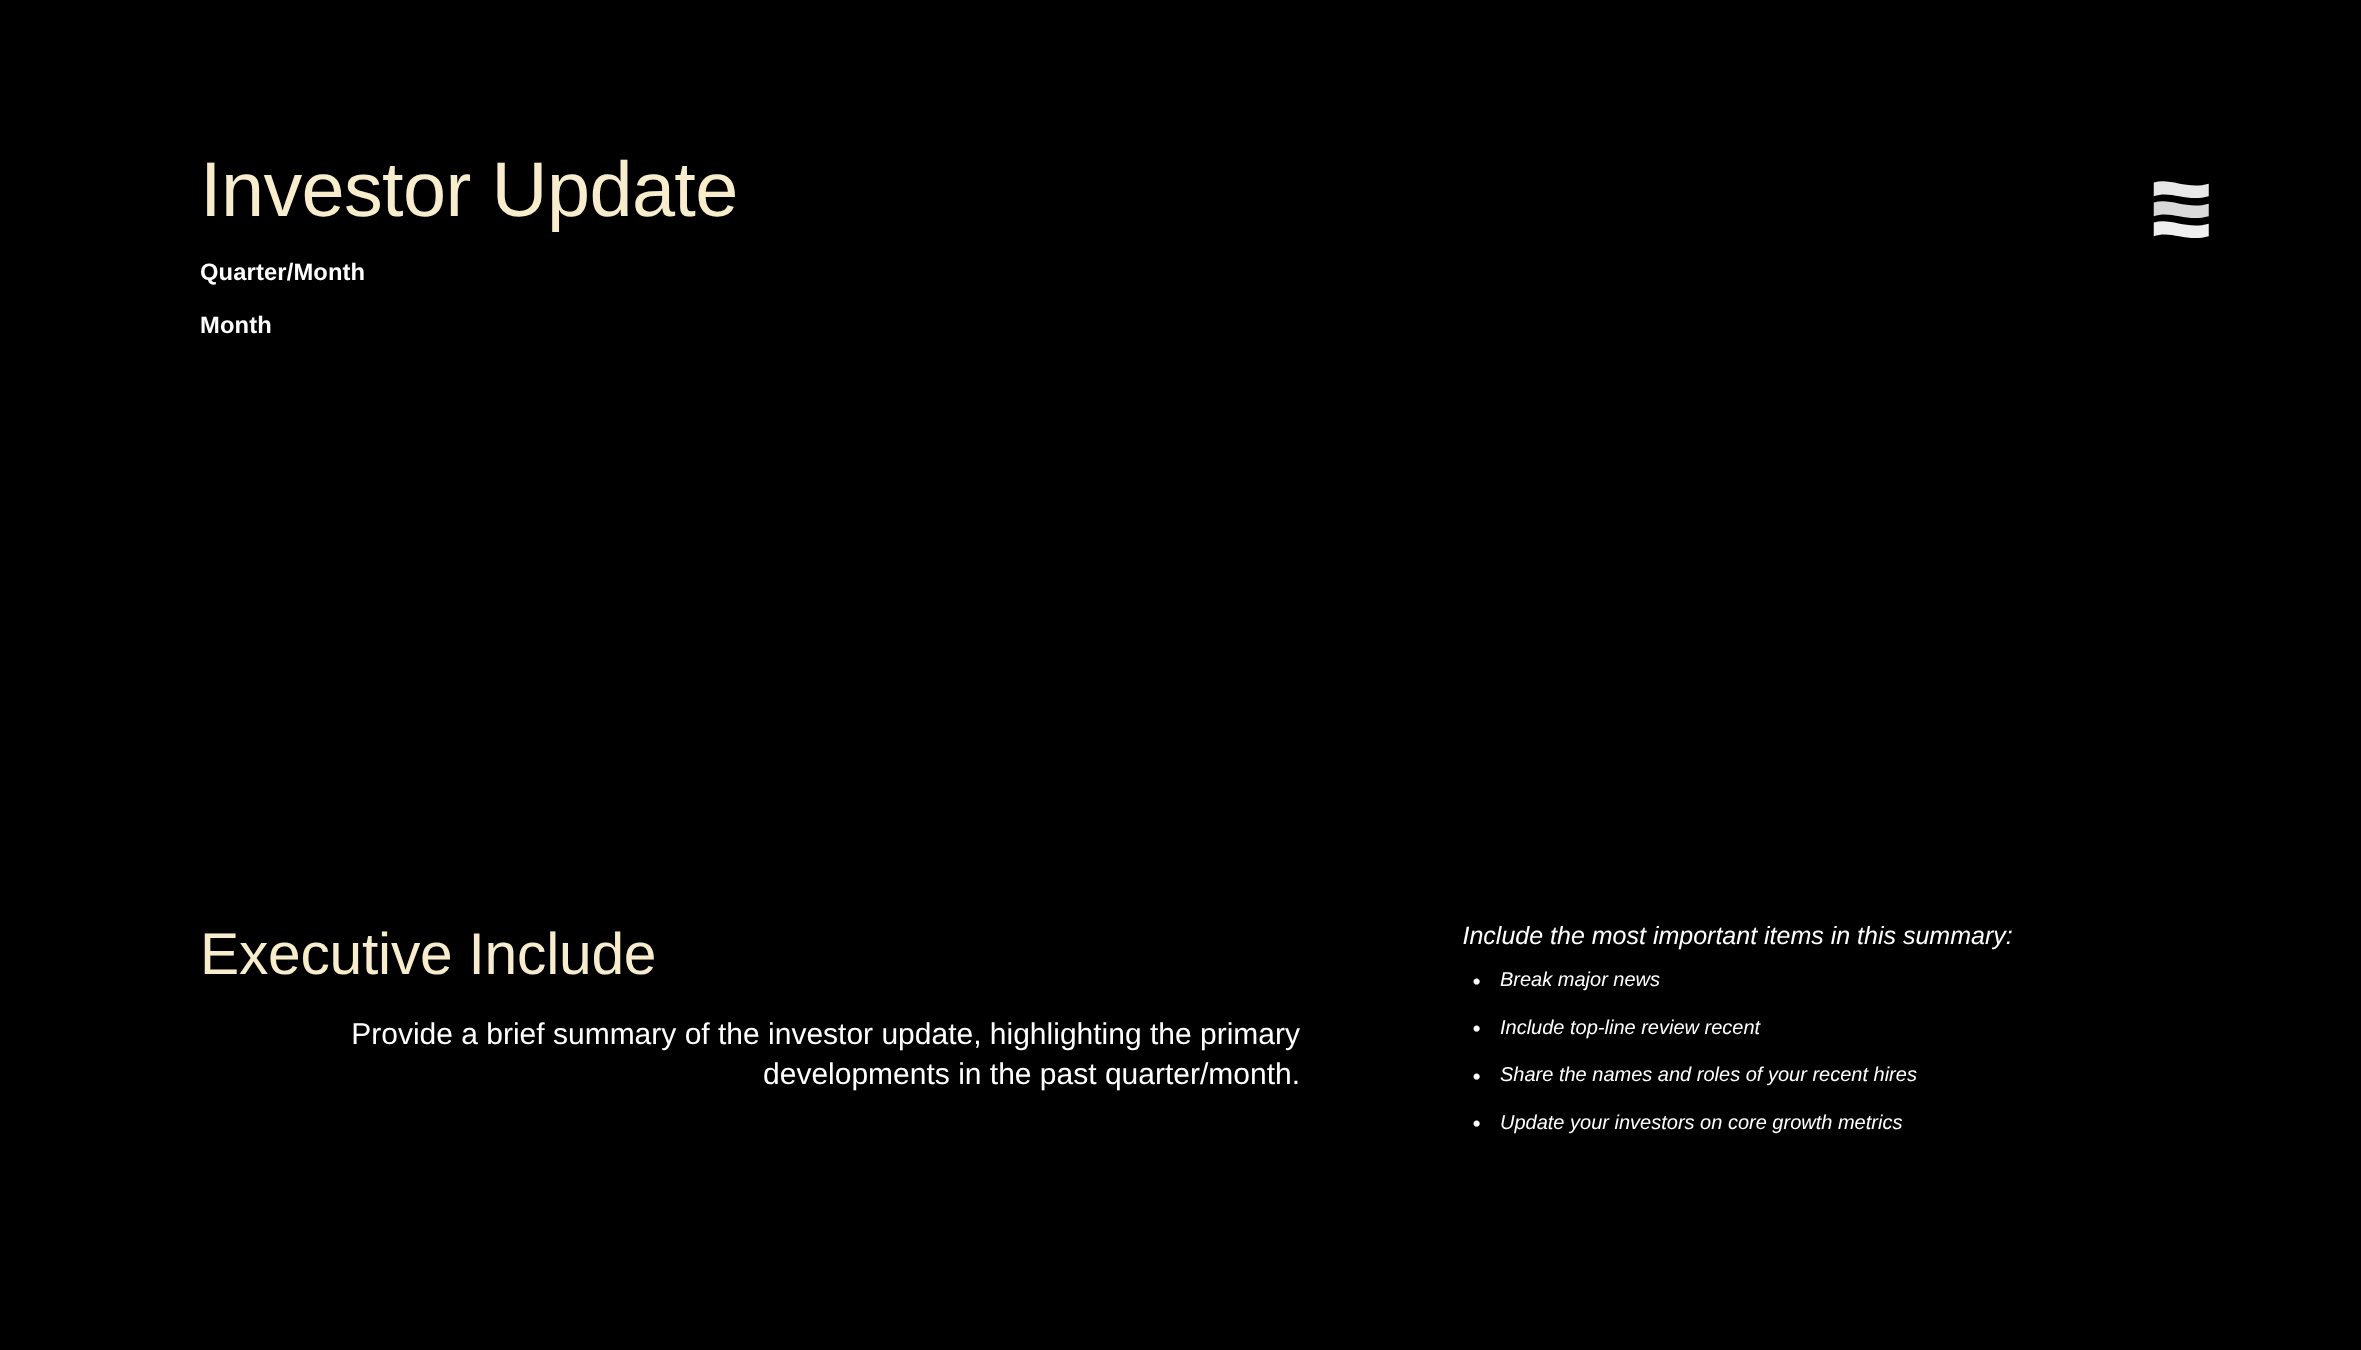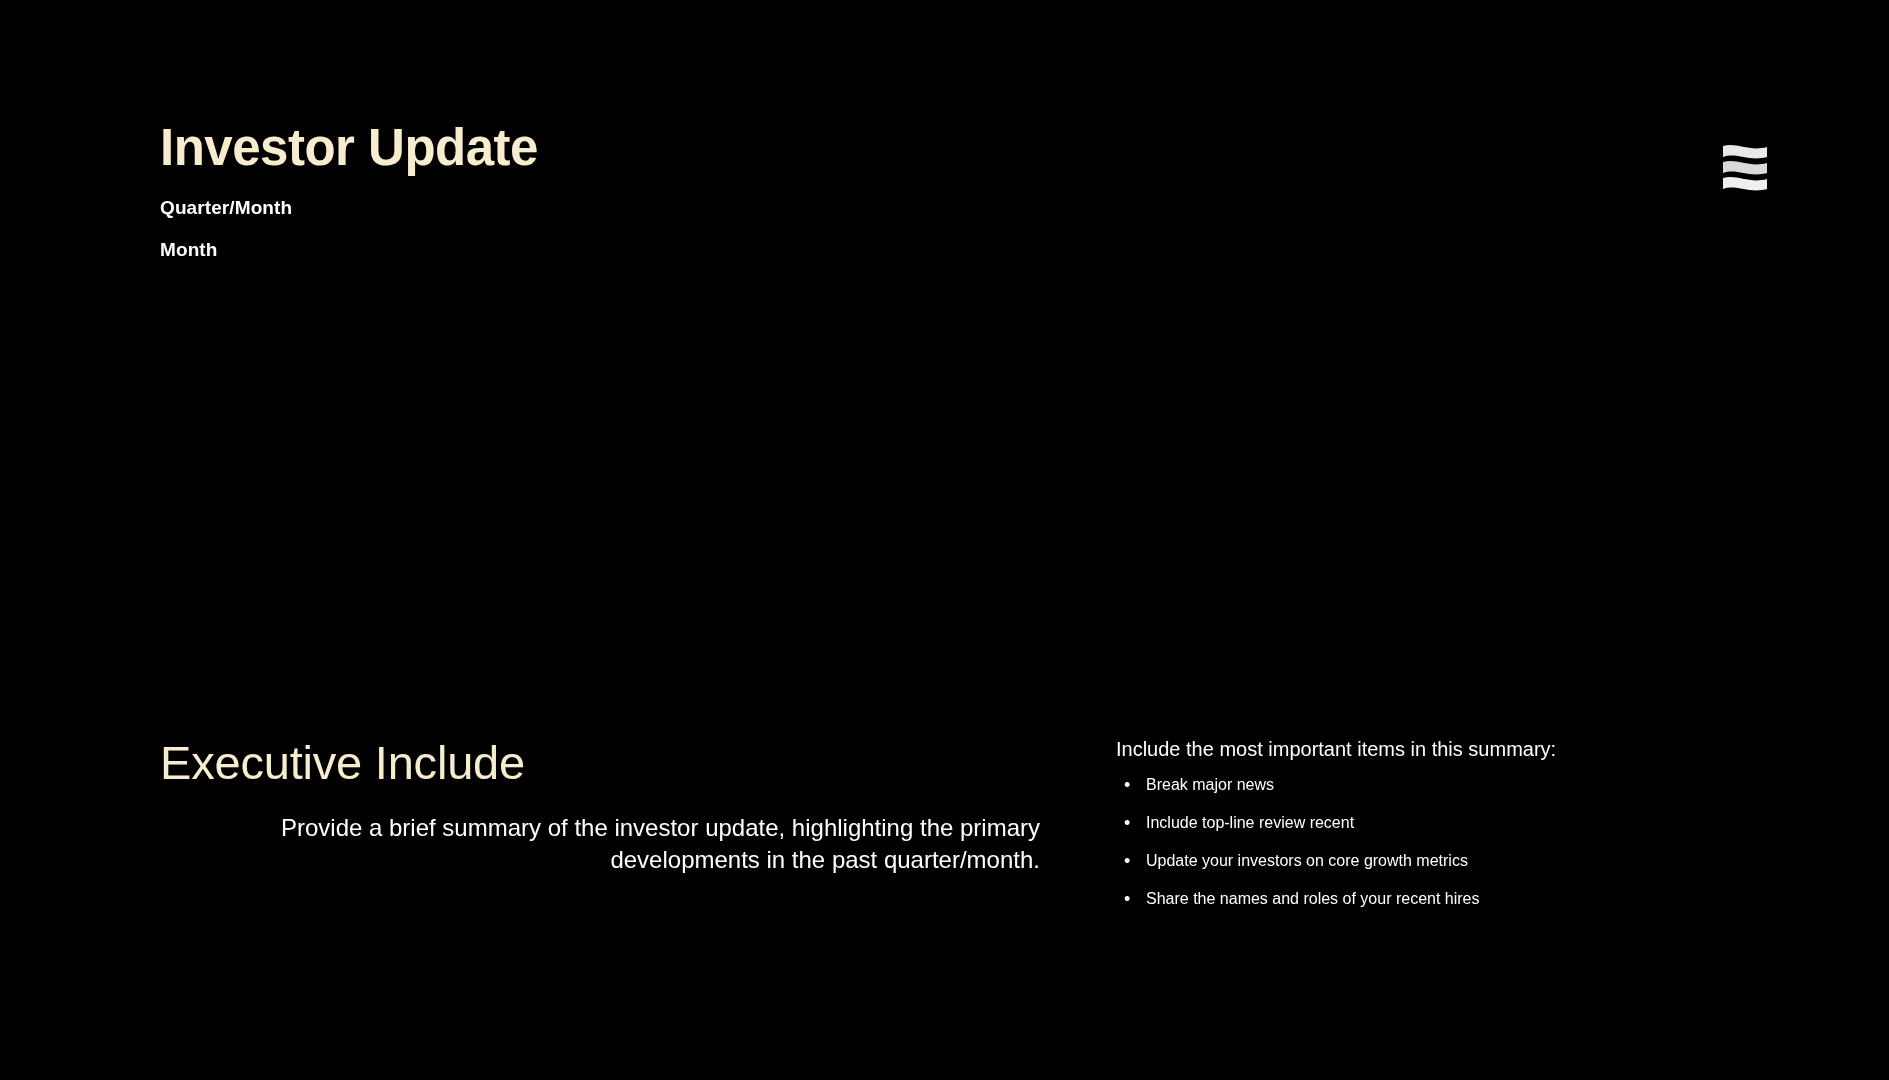--- a/index.html
+++ b/index.html
@@ -23,23 +23,23 @@
   }
 
   
   .title-block {
     position: absolute;
     left: 160px;
     top: 122px;
     width: 1100px;
   }
   .deck-title {
-    font-size: 51px;
+    font-size: 62px;
     line-height: 1.0;
-    font-weight: 700;
+    font-weight: 400;
     color: #f7edcd;
     letter-spacing: -0.5px;
     margin: 0;
   }
   .subtitle-line {
     font-size: 19px;
     font-weight: 700;
     color: #ffffff;
     letter-spacing: 0.1px;
     margin: 0;
@@ -79,23 +79,24 @@
     font-size: 24px;
     line-height: 1.33;
     color: #ffffff;
     margin: 0;
     font-weight: 400;
     text-align: right;
   }
 
   .body-right {
     position: absolute;
-    left: 1116px;
+    left: 1170px;
     top: 738px;
     width: 700px;
+    font-style: italic;
   }
   .notes-intro {
     font-size: 20px;
     color: #ffffff;
     margin: 0 0 16px 0;
     font-weight: 400;
   }
   .notes-list {
     list-style: none;
     margin: 0;
@@ -140,18 +141,18 @@
   <div class="body-left">
     <h2 class="section-heading">Executive Include</h2>
     <p class="section-paragraph">Provide a brief summary of the investor update, highlighting the primary developments in the past quarter/month.</p>
   </div>
 
   <div class="body-right">
     <p class="notes-intro">Include the most important items in this summary:</p>
     <ul class="notes-list">
       <li>Break major news</li>
       <li>Include top-line review recent</li>
+      <li>Share the names and roles of your recent hires</li>
       <li>Update your investors on core growth metrics</li>
-      <li>Share the names and roles of your recent hires</li>
     </ul>
   </div>
 
 </div>
 
 </body></html>

